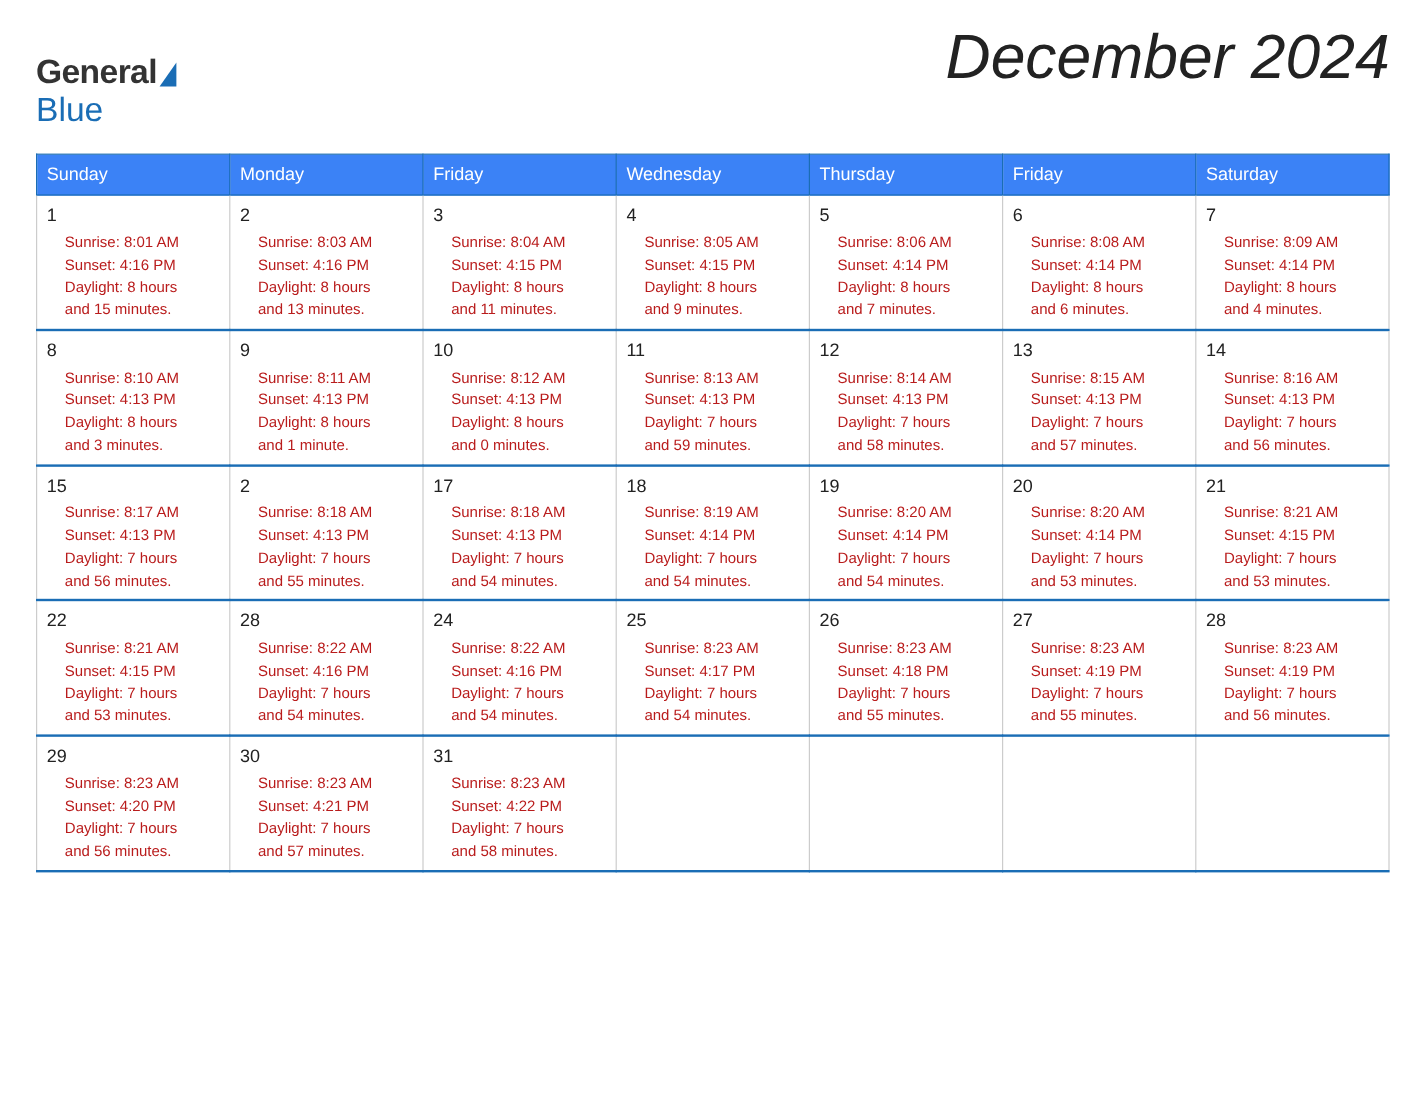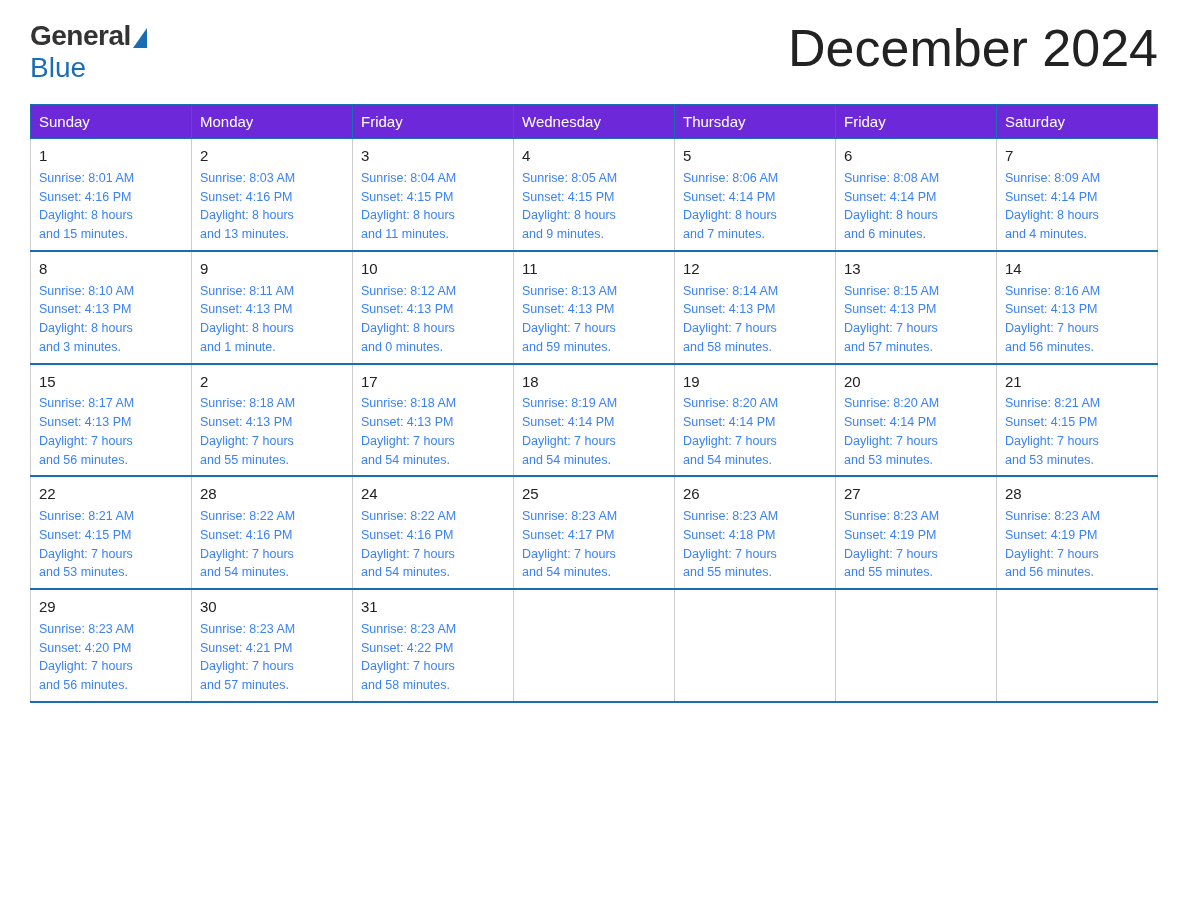--- a/index.html
+++ b/index.html
@@ -13,20 +13,21 @@
     .header-area {
       display: flex;
       justify-content: space-between;
       align-items: flex-start;
       margin-bottom: 20px;
     }
     .logo {
       display: flex;
       flex-direction: column;
       align-items: flex-start;
+      margin-top: 24px;
     }
     .logo-top {
       display: flex;
       align-items: center;
     }
     .logo-text-general {
       font-size: 28px;
       font-weight: bold;
       color: #333;
       letter-spacing: -0.5px;
@@ -40,39 +41,40 @@
       margin-top: 4px;
     }
     .logo-text-blue {
       font-size: 28px;
       font-weight: normal;
       color: #1a6db5;
       margin-left: 0px;
     }
     .title-area {
       text-align: right;
+      font-style: italic;
     }
     .month-title {
       font-size: 52px;
       font-weight: normal;
       color: #222;
       line-height: 1.1;
     }
     .location-subtitle {
       font-size: 22px;
       color: #444;
       margin-top: 4px;
     }
     table {
       width: 100%;
       border-collapse: collapse;
       table-layout: fixed;
     }
     thead tr th {
-      background-color: #6d28d9;
+      background-color: #3b82f6;
       color: #fff;
       font-size: 15px;
       font-weight: normal;
       padding: 8px 8px;
       text-align: left;
       border: 1px solid #1a6db5;
     }
     tbody tr {
       border-bottom: 2px solid #1a6db5;
     }
@@ -91,22 +93,23 @@
     }
     .day-number {
       font-size: 15px;
       font-weight: normal;
       display: block;
       margin-bottom: 2px;
       color: #222;
     }
     .day-info {
       font-size: 12.5px;
-      color: #3b82f6;
+      color: #b91c1c;
       line-height: 1.5;
+      margin-left: 15px;
     }
     .empty-cell {
       background: #fff;
     }
   </style>
 </head>
 <body>
 
 <div class="header-area">
   <div class="logo">

